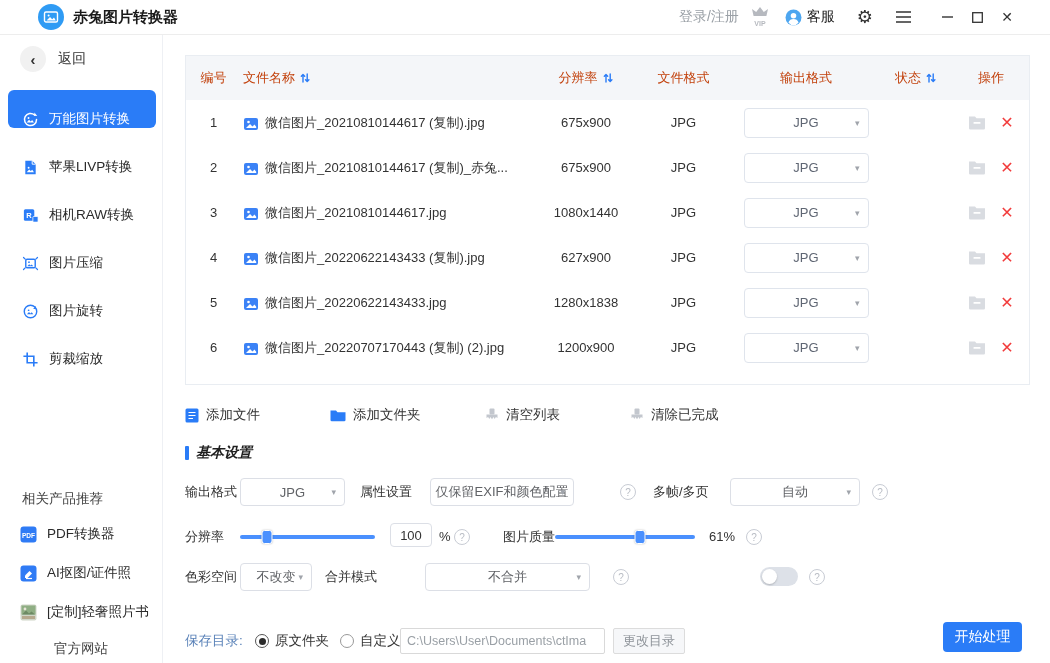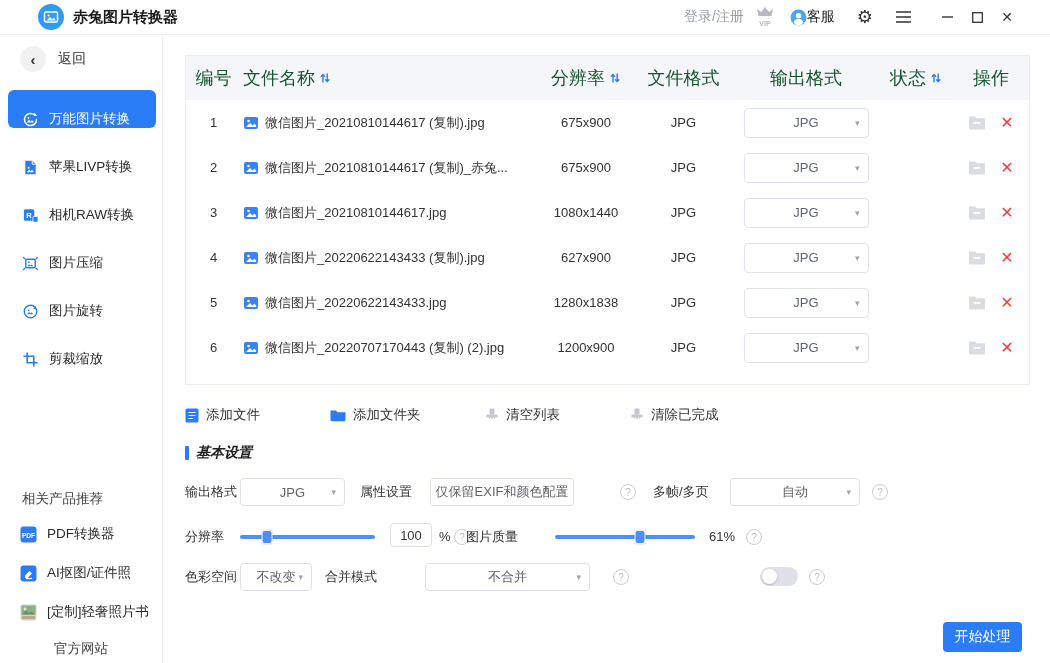--- a/index.html
+++ b/index.html
@@ -11,21 +11,21 @@
   }
   
   .titlebar { position:absolute; top:0; left:0; right:0; height:35px;
     display:flex; align-items:center; padding:0 28px; border-bottom:1px solid #ededed; background:#fff; z-index:5;}
   .logo { width:26px; height:26px; border-radius:50%; background:#2f9bf4;
     display:flex; align-items:center; justify-content:center; margin-left:10px; }
   .app-title { font-size:15px; font-weight:bold; margin-left:9px; color:#1a1a1a; }
   .tb-right { margin-left:auto; display:flex; align-items:center; gap:0; }
   .tb-login { color:#9aa0a6; font-size:14px; margin-right:10px; cursor:pointer; }
   .tb-vip { margin-right:14px; display:flex; flex-direction:column; align-items:center; line-height:1; }
-  .tb-service { display:flex; align-items:center; font-size:14px; color:#222; margin-right:22px; cursor:pointer;}
+  .tb-service { display:flex; align-items:center; gap:5px; font-size:14px; color:#222; margin-right:22px; cursor:pointer;}
   .tb-gear { font-size:18px; color:#333; margin-right:22px; cursor:pointer; line-height:1; }
   .tb-menu { margin-right:20px; cursor:pointer; display:flex; }
   .winbtn { width:30px; height:26px; display:flex; align-items:center; justify-content:center; cursor:pointer; color:#333; }
   .winbtn.close { font-size:14px; }
   
   .sidebar { position:absolute; top:35px; left:0; bottom:0; width:163px;
     background:#fff; border-right:1px solid #eef0f4; }
   .back-row { position:absolute; top:11px; left:20px; display:flex; align-items:center; gap:12px; cursor:pointer; }
   .back-circle { width:26px; height:26px; border-radius:50%; background:#f1f1f1;
     display:flex; align-items:center; justify-content:center; font-size:15px; color:#333; font-weight:bold; }
@@ -37,24 +37,24 @@
   .nav-item.active { background:#2a7cf7; color:#fff; }
   .nav-item.active .nav-ic { color:#fff; }
   .related-title { position:absolute; left:22px; top:455px; font-size:13.5px; color:#444; }
   .rel-item { position:absolute; left:20px; display:flex; align-items:center; gap:10px;
     font-size:13.5px; color:#2b2b2b; cursor:pointer; }
   .site-link { position:absolute; left:0; right:0; top:605px; text-align:center; font-size:13.5px; color:#444; cursor:pointer; }
   
   .main { position:absolute; top:35px; left:163px; right:0; bottom:0; background:#fff; }
   .table-card { position:absolute; left:22px; top:20px; width:845px; height:330px;
     border:1px solid #e9edf2; background:#fff; }
-  .thead { display:flex; height:44px; align-items:center; background:#f4f6f9; font-size:18px; color:#14532d; }
+  .thead { display:flex; height:44px; align-items:center; background:#f4f6f9; font-size:13px; color:#c2410c; }
   .trow { display:flex; height:45px; align-items:center; font-size:13px; color:#333; background:#fff; }
   .c-id { width:55px; text-align:center; flex:none; }
-  .c-name { width:295px; flex:none; display:flex; align-items:center; gap:6px; padding-left:2px; }
+  .c-name { width:295px; flex:none; display:flex; align-items:flex-end; gap:6px; padding-left:2px; }
   .c-res { width:100px; text-align:center; flex:none; }
   .c-fmt { width:95px; text-align:center; flex:none; }
   .c-out { width:150px; flex:none; display:flex; justify-content:center; }
   .c-status { width:70px; text-align:center; flex:none; }
   .c-ops { width:80px; flex:none; display:flex; justify-content:center; align-items:center; gap:14px; }
   .hcell { display:flex; align-items:center; justify-content:center; gap:4px; }
   .hcell.left { justify-content:flex-start; }
   .row-select { width:125px; height:30px; border:1px solid #dfe4ec; border-radius:4px;
     display:flex; align-items:center; justify-content:center; position:relative;
     color:#5f6673; font-size:13px; cursor:pointer; background:#fff; }
@@ -559,21 +559,21 @@
     </div>
 
     <div class="set-row row2">
       <span class="set-label" style="left:22px">分辨率</span>
       <div class="slider" style="left:77px; width:135px;">
         <span class="handle" id="res-handle" style="left: 20%;"></span>
       </div>
       <input class="num-input" style="left: 227px;" value="100">
       <span class="set-label" style="left:276px">%</span>
       <span class="help" style="left:291px">?</span>
-      <span class="set-label" style="left:303px">图片质量</span>
+      <span class="set-label" style="left:340px">图片质量</span>
       <div class="slider" style="left:392px; width:140px;">
         <span class="handle" id="qual-handle" style="left: 61%;"></span>
       </div>
       <span class="set-label" style="left:546px">61%</span>
       <span class="help" style="left:583px">?</span>
     </div>
 
     <div class="set-row row3">
       <span class="set-label" style="left:22px">色彩空间</span>
       <div class="sel" style="left:77px; width:72px;">
@@ -585,16 +585,29 @@
         <span>不合并</span>
         <span class="caret">▾</span>
       </div>
       <span class="help" style="left:450px">?</span>
       <div class="toggle" style="left:597px">
         <span class="knob"></span>
       </div>
       <span class="help" style="left:646px">?</span>
     </div>
 
+    <div class="footer-row">
+      <span class="save-label">保存目录:</span>
+      <div class="radio-opt" style="left:92px">
+        <span class="radio checked"></span>
+        <span>原文件夹</span>
+      </div>
+      <div class="radio-opt" style="left:177px">
+        <span class="radio un"></span>
+        <span>自定义</span>
+      </div>
+      <input class="path-input" value="C:\Users\User\Documents\ctIma" style="">
+      <div class="change-btn">更改目录</div>
+    </div>
 
     <div class="start-btn">开始处理</div>
   </div>
 </div>
 
 </body></html>

